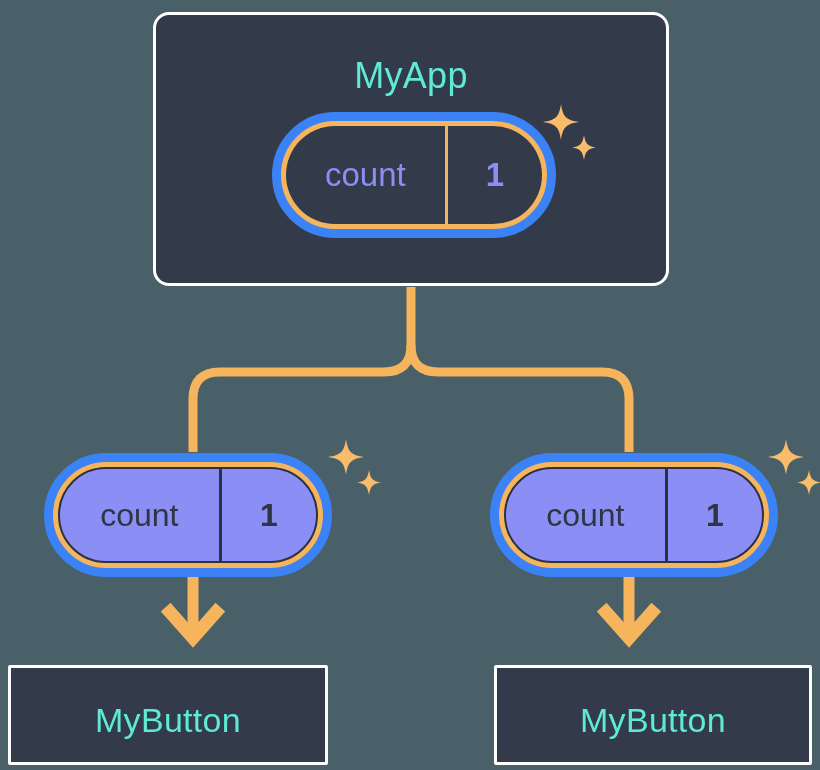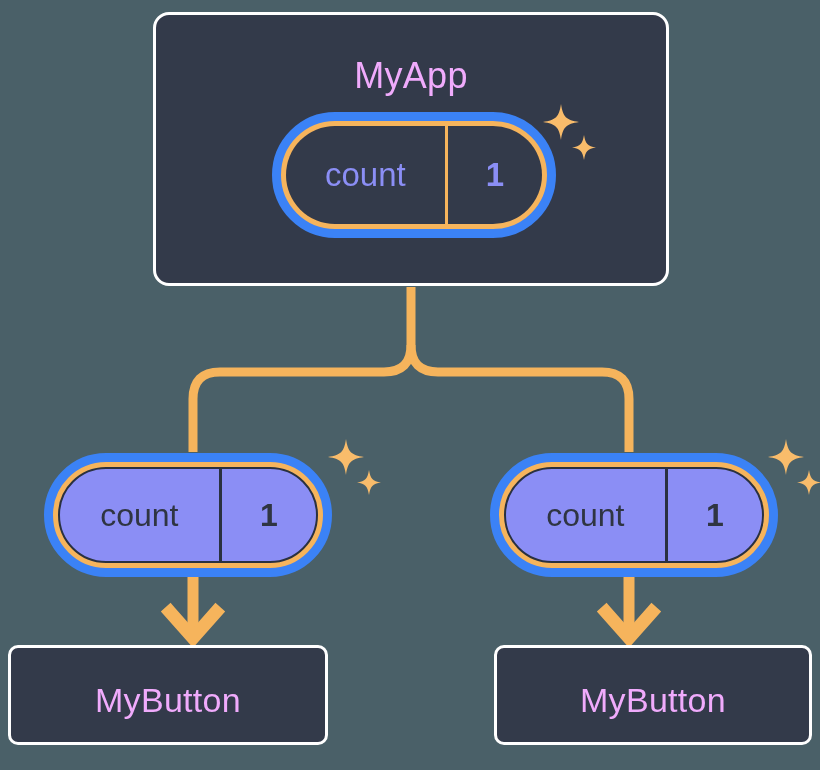--- a/index.html
+++ b/index.html
@@ -35,39 +35,40 @@
     background: #333a4a;
     border: 3px solid #ffffff;
     border-radius: 16px;
     box-sizing: border-box;
   }
   .card-title {
     position: absolute;
     left: 0;
     right: 0;
     text-align: center;
-    color: #f0abfc;
+    color: #5eead4;
     font-weight: 400;
     letter-spacing: 0.3px;
   }
 
   #card-myapp {
     left: 153px;
     top: 12px;
     width: 516px;
     height: 274px;
   }
   #card-myapp .card-title {
     top: 40px;
     font-size: 36px;
   }
 
   .card-mybutton {
     height: 100px;
-    border-radius: 10px;
+    border-radius: 2px;
+    margin-top: 20px;
   }
   .card-mybutton .card-title {
     top: 33px;
     font-size: 34px;
   }
   #card-mybutton-left {
     left: 8px;
     top: 645px;
     width: 320px;
   }

